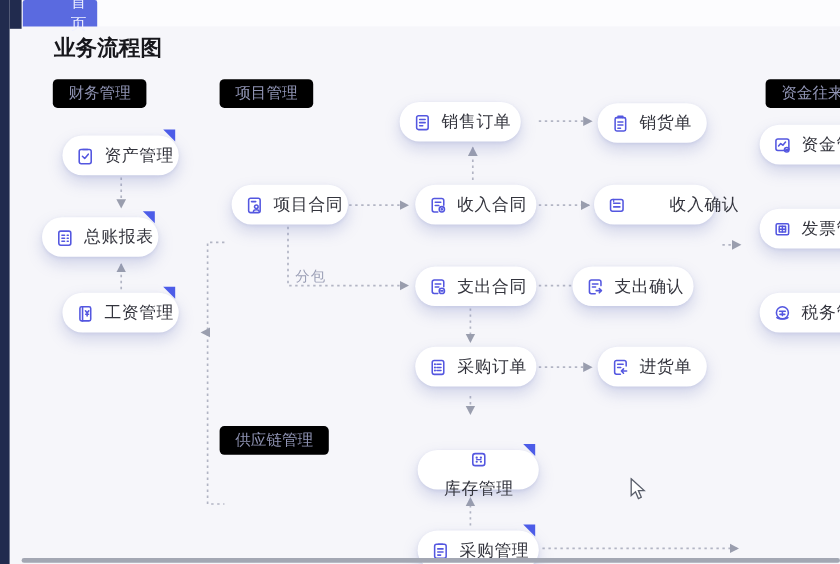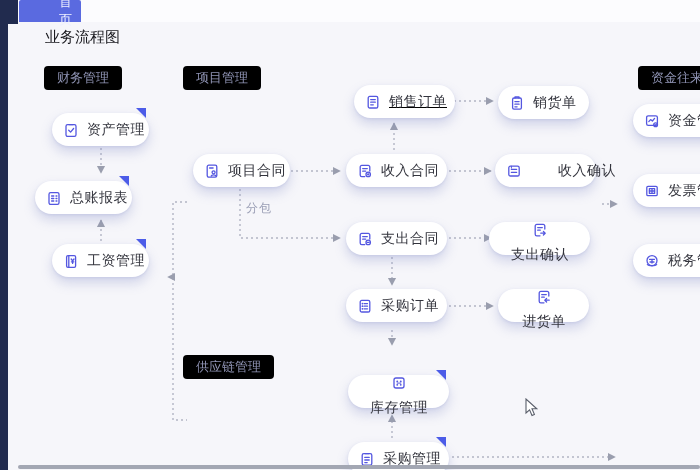--- a/index.html
+++ b/index.html
@@ -5,21 +5,21 @@
   * { margin:0; padding:0; box-sizing:border-box; }
   html,body { width:700px; height:470px; }
   body { font-family:"Liberation Sans","DejaVu Sans",sans-serif; position:relative;
          width:700px; height:470px; overflow:hidden; background:#f6f6fa; }
   .topstrip { position:absolute; left:8px; top:0; width:692px; height:22px; background:#fcfcfe; }
   .sidebar { position:absolute; left:0; top:0; width:8px; height:470px; background:#212b4e; }
   .sidebar-corner { position:absolute; left:8px; top:0; width:10px; height:24px; background:#212b4e; }
   .tab { position:absolute; left:19px; top:0; width:62px; height:22px; background:#5a6ae0;
          color:#eef0ff; font-size:13px; display:flex; align-items:center; justify-content:center;
          border-radius:2px 2px 0 0; letter-spacing:1px;padding-left:40px; }
-  .page-title { position:absolute; left:45px; top:28px; font-size:15px; font-weight:normal; color:#17171c; }
+  .page-title { position:absolute; left:45px; top:28px; font-size:18px; font-weight:bold; color:#17171c; }
   .gtag { position:absolute; background:#000000; color:#8f93b3; font-size:13px; height:24px;
           line-height:24px; padding:0 13px; border-radius:4px; white-space:nowrap; }
   .node { position:absolute; height:33px; background:#ffffff; border-radius:17px;
           display:flex; align-items:center; gap:8px; padding:0 10px 0 11px;
           box-shadow:0 6px 12px rgba(122,132,196,.30), 0 1px 3px rgba(122,132,196,.18);
           white-space:nowrap; cursor:pointer; }
   .node .nlabel { font-size:14px; color:#33343d; font-weight:500; letter-spacing:.5px; }
   .node svg { flex:0 0 auto; }
   .tri { position:absolute; top:-5px; right:3px; width:0; height:0;
          border-left:10px solid transparent; border-top:10px solid #4c5ce8; }
@@ -62,21 +62,21 @@
     <path d="M449,306 L493,306" marker-end="url(#ah)"></path>
     <path d="M392,330 L392,345" marker-end="url(#ah)"></path>
     <path d="M392,438 L392,415" marker-end="url(#ah)"></path>
     <path d="M602,204 L617,204" marker-end="url(#ah)"></path>
     <path d="M452,457 L615,457" marker-end="url(#ah)"></path>
     <path d="M187,202 L173,202 L173,420 L187,420"></path>
     <path d="M172,277 L168,277" marker-end="url(#ah)"></path>
   </g>
 </svg>
 
-<div class="edge-label" style="left:246px;top:200px;">分包</div>
+<div class="edge-label" style="left:246px;top:222px;">分包</div>
 
 <div class="node" style="left:52px;top:113px;width:97px;">
   <span class="tri"></span>
   <svg width="16" height="16" viewBox="0 0 16 16">
       <g fill="none" stroke="#5457e0" stroke-width="1.3" stroke-linecap="round" stroke-linejoin="round">
         <rect x="3" y="2.6" width="10" height="11.8" rx="1.6"></rect>
         <path d="M6,2.6 h4"></path>
         <path d="M5.7,8.2 l1.9,1.9 l3-3.6"></path>
       </g>
     </svg>
@@ -112,21 +112,21 @@
       <g fill="none" stroke="#5457e0" stroke-width="1.3" stroke-linecap="round" stroke-linejoin="round">
         <rect x="3.2" y="2.2" width="9.6" height="12" rx="1.6"></rect>
         <path d="M5.6,5 h3.5"></path>
         <circle cx="9.6" cy="9.3" r="1.5"></circle>
         <path d="M7.2,13 c0.4,-1.6 4.4,-1.6 4.8,0"></path>
       </g>
     </svg>
   <span class="nlabel">项目合同</span>
 </div>
 
-<div class="node" style="left:354px;top:85px;width:101px;text-decoration:underline;">
+<div class="node" style="left:333px;top:85px;width:101px;">
   <svg width="16" height="16" viewBox="0 0 16 16">
       <g fill="none" stroke="#5457e0" stroke-width="1.3" stroke-linecap="round">
         <rect x="3.2" y="2.4" width="9.6" height="11.6" rx="1.6"></rect>
         <path d="M5.7,5.6 h4.6 M5.7,8.2 h4.6 M5.7,10.8 h2.6"></path>
       </g>
     </svg>
   <span class="nlabel">销售订单</span>
 </div>
 
 <div class="node" style="left:346px;top:154px;width:101px;">
@@ -203,32 +203,32 @@
   <svg width="16" height="16" viewBox="0 0 16 16">
       <g fill="none" stroke="#5457e0" stroke-width="1.3" stroke-linecap="round">
         <rect x="2.8" y="3.2" width="10.4" height="9.8" rx="1.6"></rect>
         <path d="M5.4,6.4 h5.2 M5.4,9.4 h5.2"></path>
         <path d="M5.4,3.2 v2" stroke-width="1"></path>
       </g>
     </svg>
   <span class="nlabel">收入确认</span>
 </div>
 
-<div class="node" style="left:489px;top:222px;width:101px;flex-direction:column;">
+<div class="node" style="left:477px;top:222px;width:101px;">
   <svg width="16" height="16" viewBox="0 0 16 16">
       <g fill="none" stroke="#5457e0" stroke-width="1.3" stroke-linecap="round" stroke-linejoin="round">
         <path d="M12.8,7 V4 a1.6,1.6 0 0 0 -1.6,-1.6 H4.8 A1.6,1.6 0 0 0 3.2,4 v8.2 a1.6,1.6 0 0 0 1.6,1.6 h3.2"></path>
         <path d="M5.7,5.6 h4.6 M5.7,8.2 h2.6"></path>
         <path d="M8.8,11.2 h4.4 M11.4,9.4 l1.8,1.8 l-1.8,1.8"></path>
       </g>
     </svg>
   <span class="nlabel">支出确认</span>
 </div>
 
-<div class="node" style="left:498px;top:289px;width:91px;flex-direction:column;">
+<div class="node" style="left:498px;top:289px;width:91px;">
   <svg width="16" height="16" viewBox="0 0 16 16">
       <g fill="none" stroke="#5457e0" stroke-width="1.3" stroke-linecap="round" stroke-linejoin="round">
         <path d="M12.8,7 V4 a1.6,1.6 0 0 0 -1.6,-1.6 H4.8 A1.6,1.6 0 0 0 3.2,4 v8.2 a1.6,1.6 0 0 0 1.6,1.6 h3.2"></path>
         <path d="M5.7,5.6 h4.6 M5.7,8.2 h2.6"></path>
         <path d="M13.2,11.2 H8.8 M10.6,9.4 l-1.8,1.8 l1.8,1.8"></path>
       </g>
     </svg>
   <span class="nlabel">进货单</span>
 </div>
 

